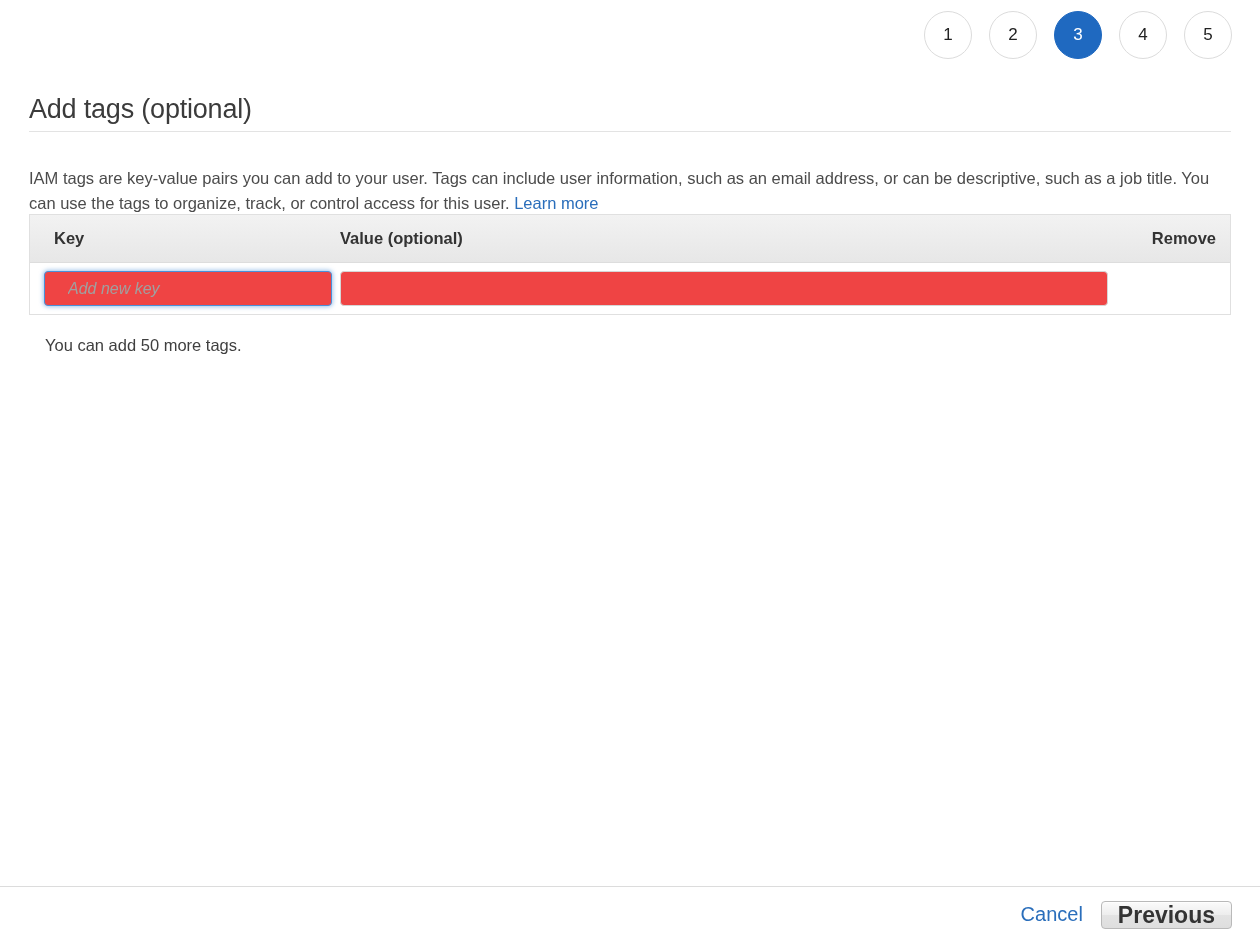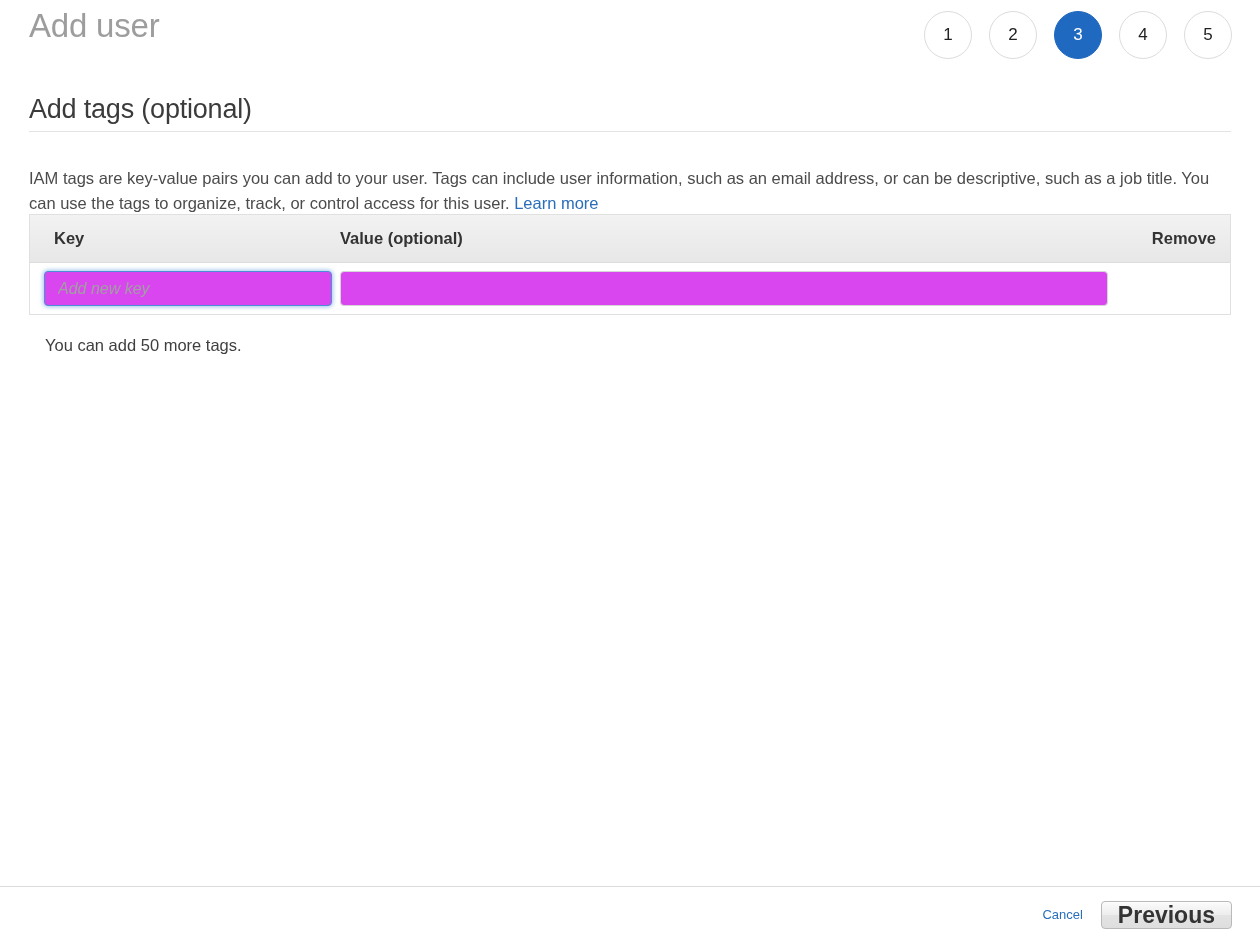--- a/index.html
+++ b/index.html
@@ -137,24 +137,24 @@
   }
   .cell-key { padding-left: 14px; width: 310px; }
   .cell-value { width: 770px; }
   .cell-remove { flex: 1; }
 
   input.text-input {
     font-family: "Liberation Sans", sans-serif;
     font-size: 16px;
     color: #333333;
     height: 35px;
-    padding: 4px 13px;
+    padding: 4px 23px;
     border: 1px solid #cccccc;
     border-radius: 4px;
-    background: #d946ef;
+    background: #ef4444;
     outline: none;
   }
   input.text-input::placeholder {
     color: #a0a0a0;
     font-style: italic;
     opacity: 1;
   }
   input.key-input {
     width: 288px;
     border-color: #4a90d9;
@@ -183,21 +183,21 @@
     height: 56px;
     border-top: 1px solid #dcdcdc;
     background: #ffffff;
     display: flex;
     align-items: center;
     justify-content: flex-end;
     gap: 18px;
     padding-right: 28px;
   }
   .btn-link {
-    font-size: 13px;
+    font-size: 20px;
     color: #2a6ebb;
     background: none;
     border: none;
     padding: 0;
     cursor: pointer;
     font-family: "Liberation Sans", sans-serif;
     white-space: nowrap;
   }
   .btn {
     font-family: Liberation Sans, sans-serif;
@@ -221,21 +221,20 @@
     border: 1px solid #15599f;
     text-shadow: 0 -1px 0 rgba(0,0,0,0.25);
   }
 </style>
 </head>
 <body>
 
 <div id="page">
 
   <div class="page-header">
-    <div class="page-title">Add user</div>
 
     <div class="steps">
       <div class="step">1</div>
       <div class="step">2</div>
       <div class="step active">3</div>
       <div class="step">4</div>
       <div class="step">5</div>
     </div>
   </div>
 

